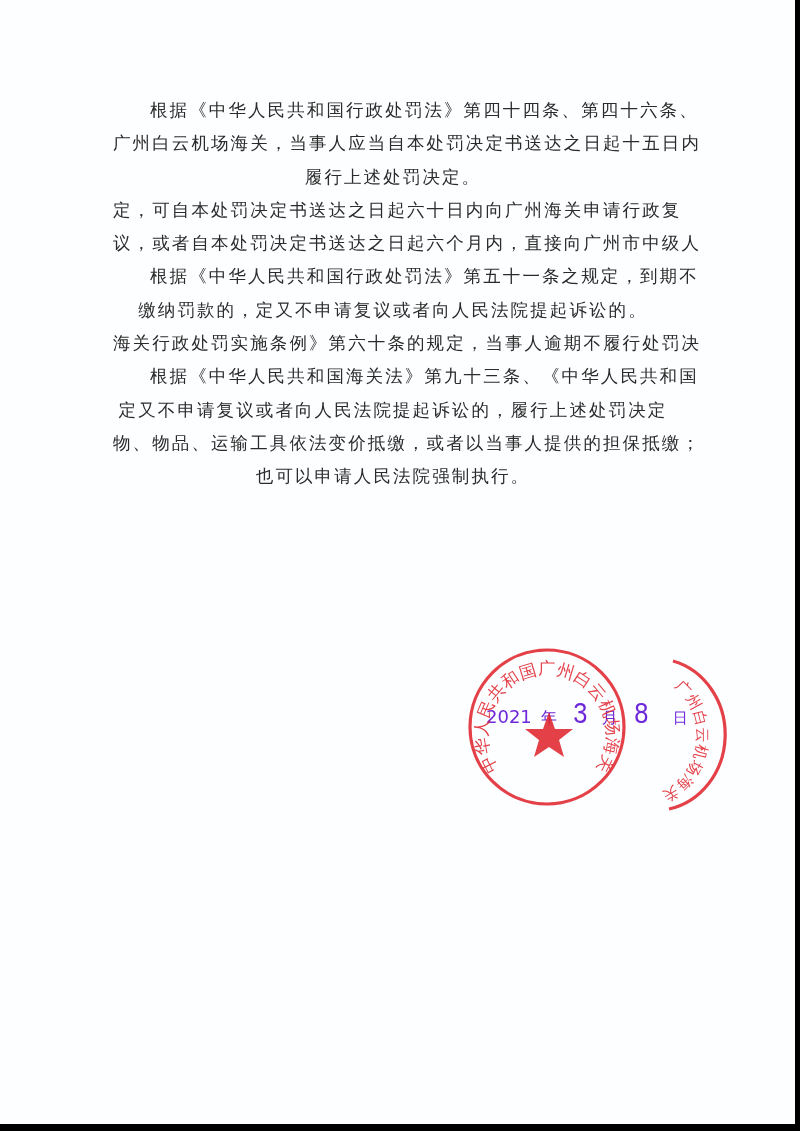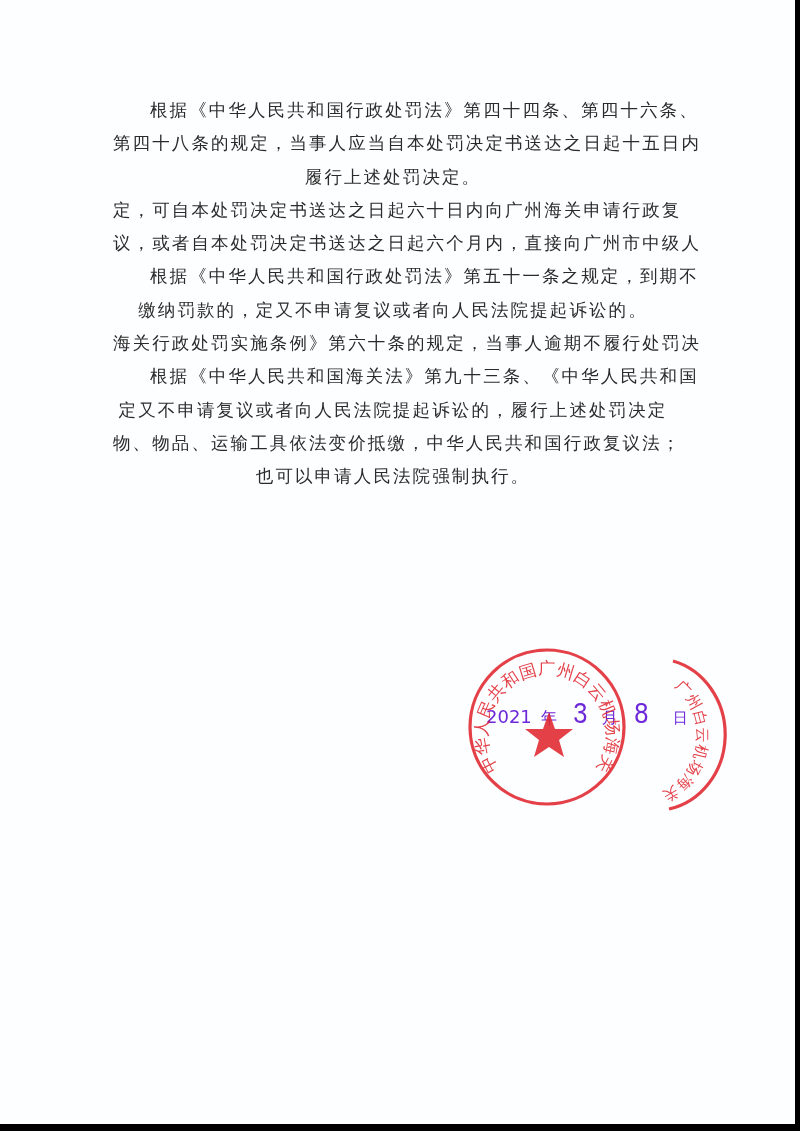--- a/index.html
+++ b/index.html
@@ -93,39 +93,39 @@
 </head>
 <body>
 
 <div class="page-frame">
   <div class="paper">
 
     <div class="body-text">
 
       <div class="para">
         <span class="line indent">根据《中华人民共和国行政处罚法》第四十四条、第四十六条、</span>
-        <span class="line">第四十八条的规定，当事人应当自本处罚决定书送达之日起十五日内</span>
+        <span class="line">广州白云机场海关，当事人应当自本处罚决定书送达之日起十五日内</span>
         <span class="line">履行上述处罚决定。</span>
       </div>
 
       <div class="para">
         <span class="line">定，可自本处罚决定书送达之日起六十日内向广州海关申请行政复</span>
         <span class="line">议，或者自本处罚决定书送达之日起六个月内，直接向广州市中级人</span>
       </div>
 
       <div class="para">
         <span class="line indent">根据《中华人民共和国行政处罚法》第五十一条之规定，到期不</span>
         <span class="line">缴纳罚款的，定又不申请复议或者向人民法院提起诉讼的。</span>
       </div>
 
       <div class="para">
         <span class="line">海关行政处罚实施条例》第六十条的规定，当事人逾期不履行处罚决</span>
         <span class="line indent">根据《中华人民共和国海关法》第九十三条、《中华人民共和国</span>
         <span class="line">定又不申请复议或者向人民法院提起诉讼的，履行上述处罚决定</span>
-        <span class="line">物、物品、运输工具依法变价抵缴，中华人民共和国行政复议法；</span>
+        <span class="line">物、物品、运输工具依法变价抵缴，或者以当事人提供的担保抵缴；</span>
         <span class="line">也可以申请人民法院强制执行。</span>
       </div>
     </div>
 
     <div class="date-line">
       <span class="date-year">2021</span>
       <span class="date-unit">年</span>
       <span class="date-num">3</span>
       <span class="date-unit">月</span>
       <span class="date-num">8</span>

